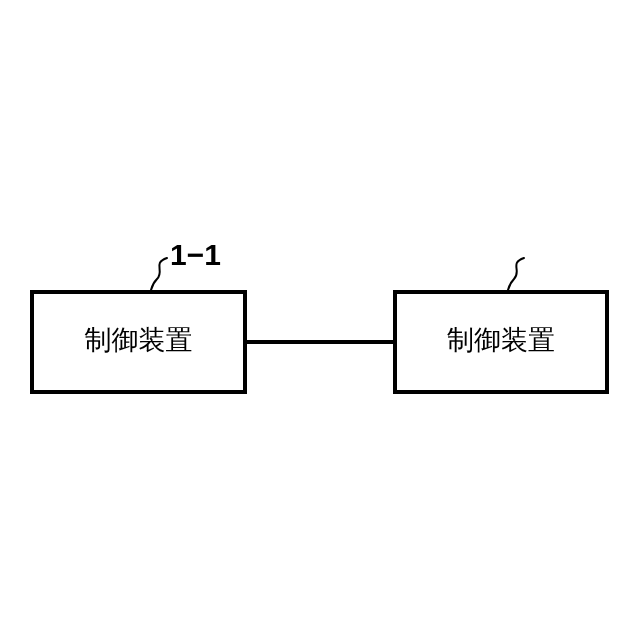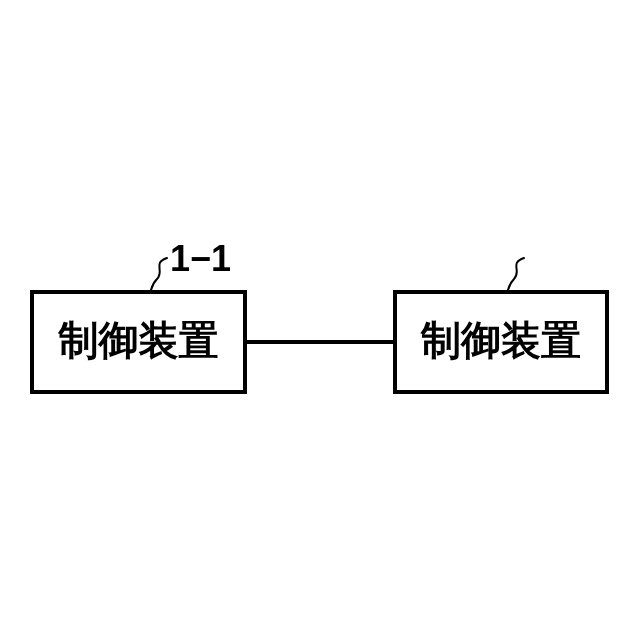--- a/index.html
+++ b/index.html
@@ -38,30 +38,30 @@
     box-sizing: border-box;
     border: 4px solid var(--ink, #000000);
     background: var(--paper, #ffffff);
     display: flex;
     align-items: center;
     justify-content: center;
   }
   .node-left  { left: 30px;  top: 290px; width: 217px; height: 104px; }
   .node-right { left: 393px; top: 290px; width: 216px; height: 104px; }
   .node-label {
-    font-size: 40px;
-    font-weight: 700;
+    font-size: 27px;
+    font-weight: 400;
     color: var(--ink, #000000);
     letter-spacing: 0px;
     white-space: nowrap;
     transform: translateY(-2px);
   }
   .ref-label {
     position: absolute;
-    font-size: 36px;
+    font-size: 30px;
     font-weight: bold;
     color: var(--ink, #000000);
     white-space: nowrap;
   }
   .ref-left  { left: 170px; top: 238px; }
   .ref-right { left: 528px; top: 238px; }
 </style>
 </head>
 <body>
 

